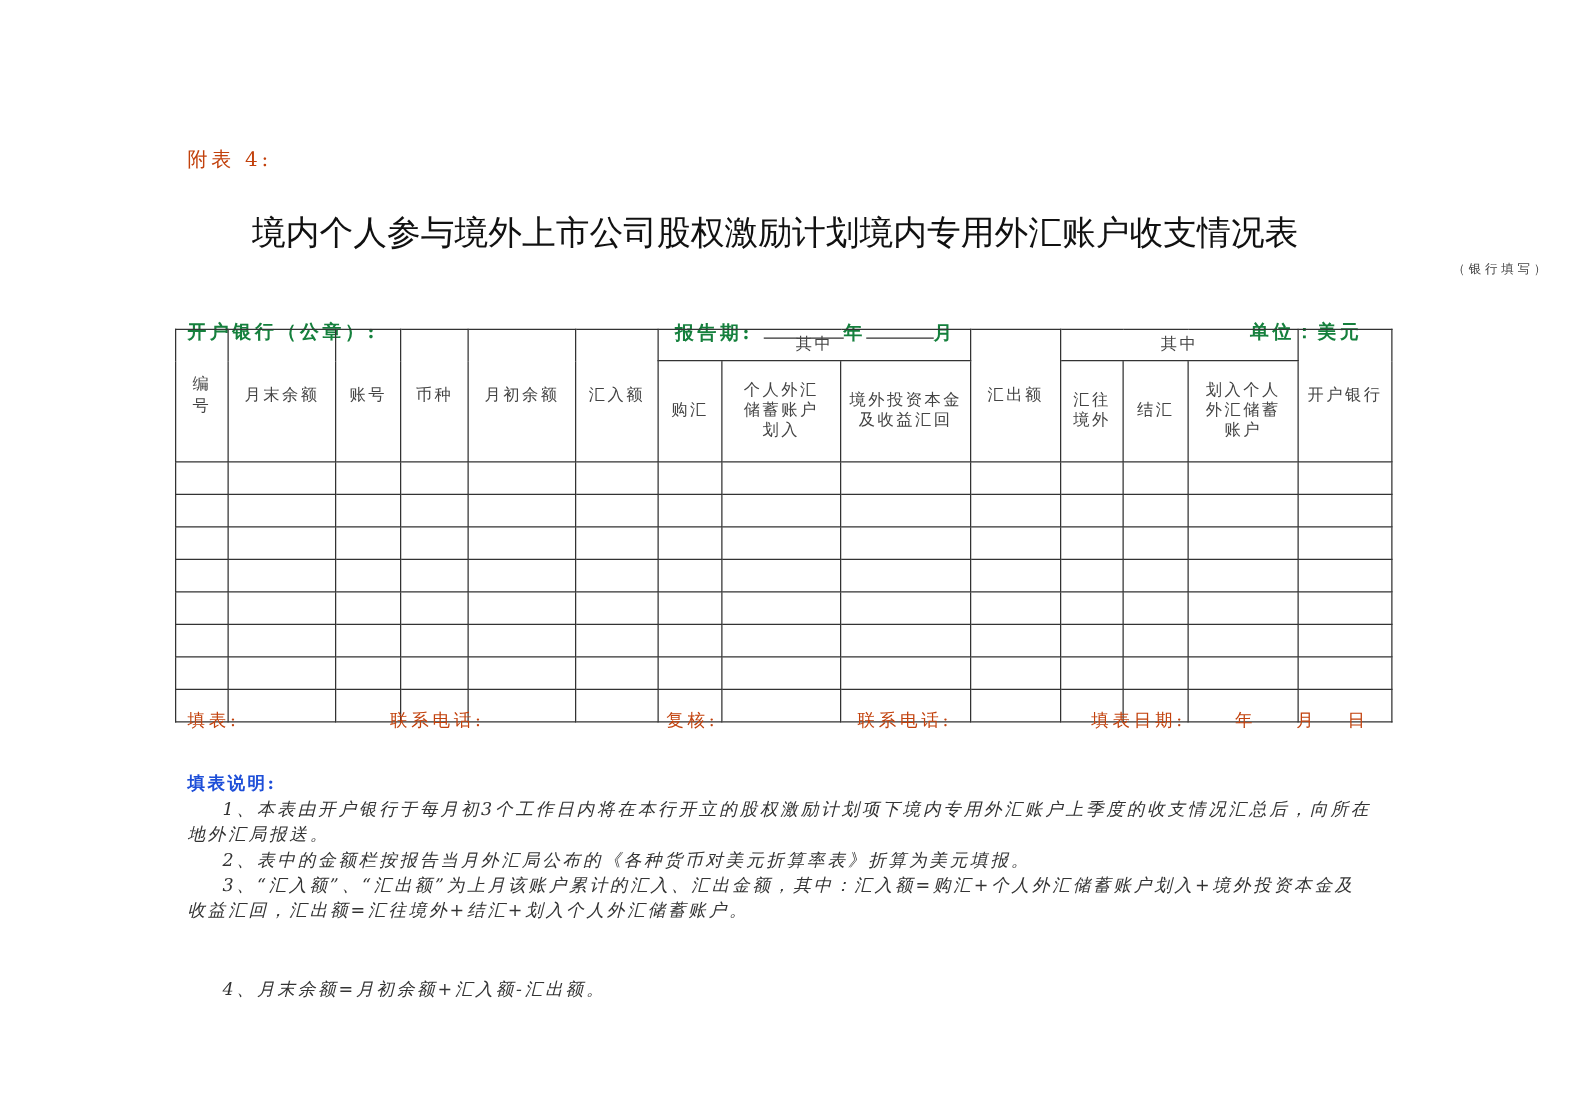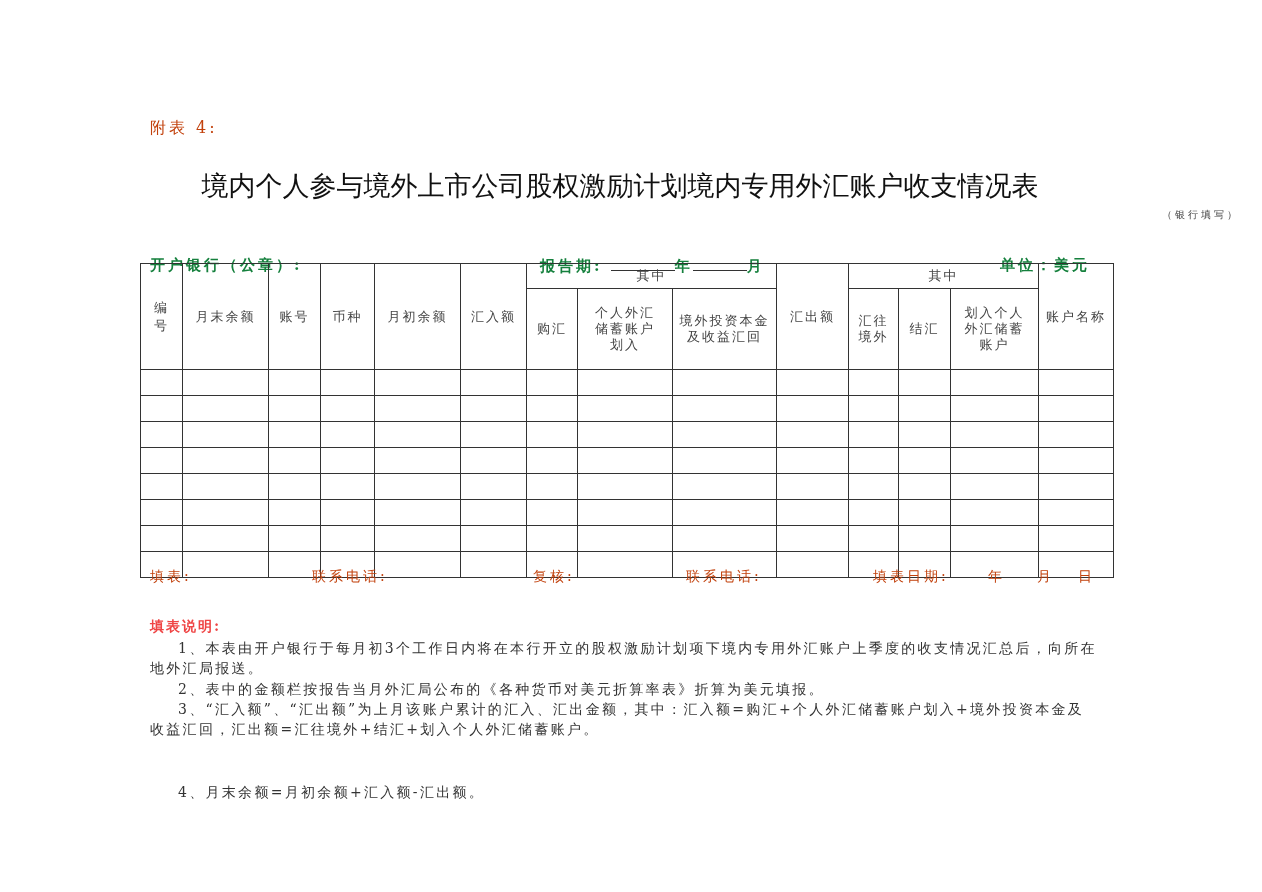--- a/index.html
+++ b/index.html
@@ -22,22 +22,22 @@
     font-size: 13px; color: #444; table-layout: fixed;
   }
   table.grid td, table.grid th {
     border: 1px solid #333; padding: 0; text-align: center; vertical-align: middle;
     font-weight: normal; line-height: 16px; letter-spacing: 2px;
   }
   table.grid tr.h1 th { height: 24px; }
   table.grid tr.h2 th { height: 55px; }
   table.grid tbody td { height: 25px; }
   .footer { top: 568px; font-size: 14px; letter-spacing: 3px; color: #c2410c; }
-  .notes-title { left: 150px; top: 618px; font-size: 14px; font-weight: bold; letter-spacing: 2px; color: #ef4444; }
-  .note { left: 150px; font-size: 14px; letter-spacing: 2.3px; color: #333; white-space: normal; width: 950px; line-height: 20px; }
+  .notes-title { left: 150px; top: 618px; font-size: 14px; font-weight: bold; letter-spacing: 2px; color: #1d4ed8; }
+  .note { left: 150px; font-size: 14px; letter-spacing: 2.3px; color: #333; white-space: normal; width: 950px; line-height: 20px; font-style: italic; }
   .indent { text-indent: 28px; }
 </style>
 </head>
 <body>
 
 <div class="abs appendix">附表 4:</div>
 <div class="abs title">境内个人参与境外上市公司股权激励计划境内专用外汇账户收支情况表</div>
 <div class="abs subtitle">（银行填写）</div>
 
 <div class="abs meta bank">开户银行（公章）:</div>
@@ -70,21 +70,21 @@
           <div style="width:16px;margin:0 auto;white-space:normal;line-height:18px">编号</div>
         </th>
       <th rowspan="2">月末余额</th>
       <th rowspan="2">账号</th>
       <th rowspan="2">币种</th>
       <th rowspan="2">月初余额</th>
       <th rowspan="2">汇入额</th>
       <th colspan="3">其中</th>
       <th rowspan="2">汇出额</th>
       <th colspan="3">其中</th>
-      <th rowspan="2">账户名称</th>
+      <th rowspan="2">开户银行</th>
     </tr>
     <tr class="h2">
       <th>购汇</th>
       <th>
           <div style="width:70px;margin:0 auto;white-space:normal">个人外汇储蓄账户划入</div>
         </th>
       <th>
           <div style="width:90px;margin:17px auto;white-space:normal">境外投资本金及收益汇回</div>
         </th>
       <th>

